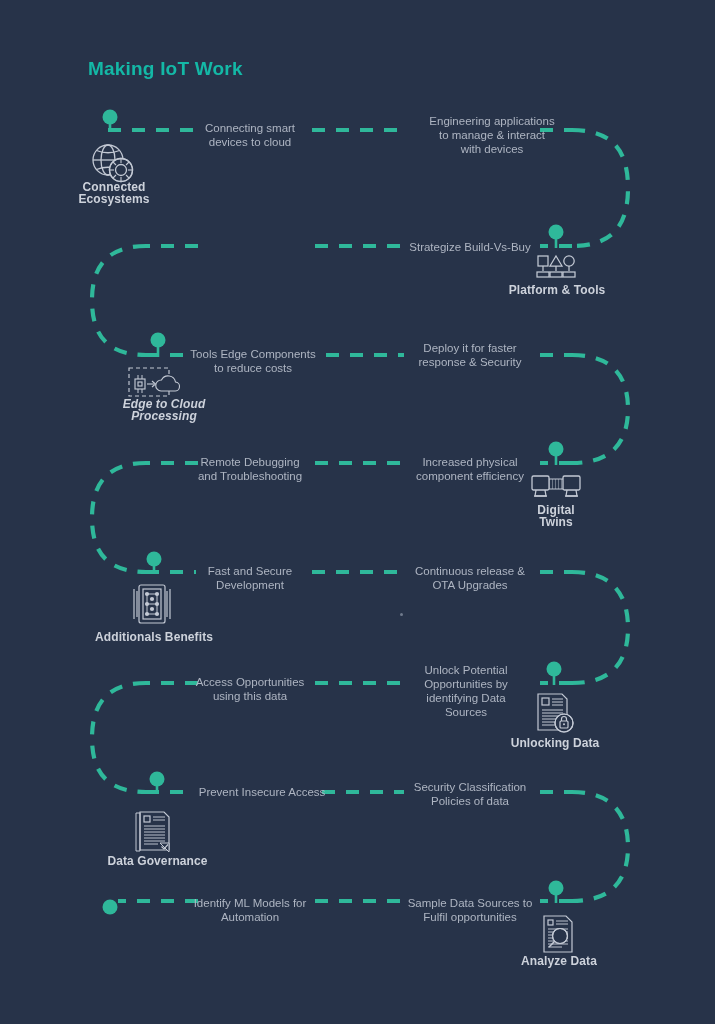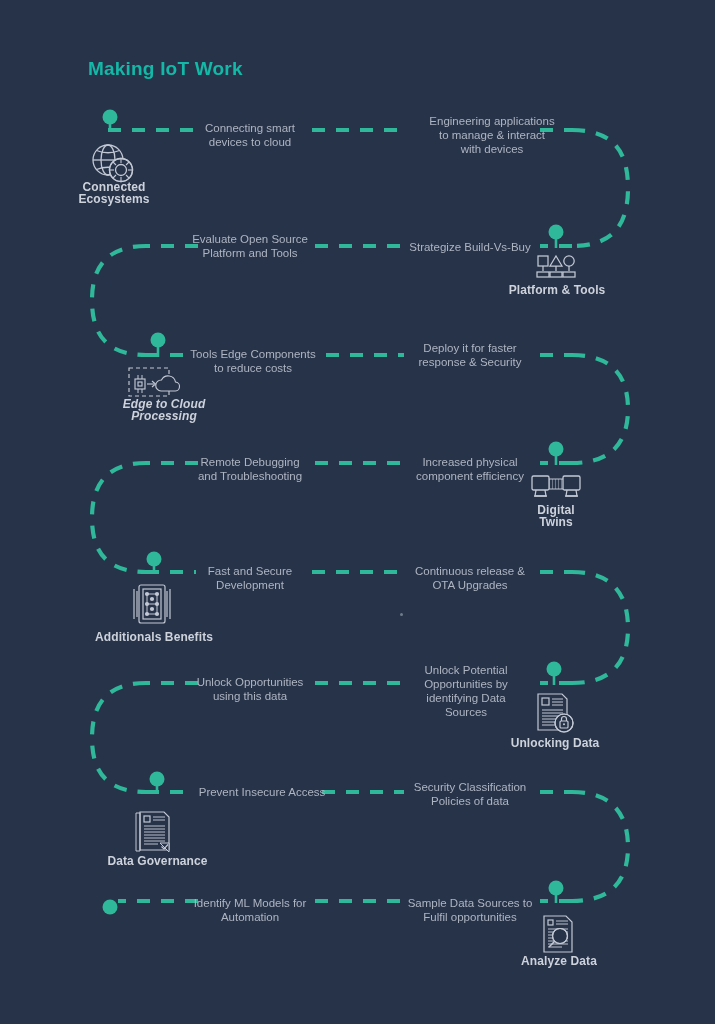--- a/index.html
+++ b/index.html
@@ -189,22 +189,20 @@
           <line x1="36" y1="33" x2="39" y2="36"></line>
           <line x1="39" y1="20" x2="36" y2="23"></line>
           <line x1="26" y1="33" x2="23" y2="36"></line>
         </g>
       </g>
     </svg>
   </div>
   <div class="node-caption" style="left:63px; top:182px; width:102px;">Connected
 Ecosystems</div>
 
-  <div class="step-label" style="left:186px; top:232px; width:128px;">Evaluate Open Source
-Platform and Tools</div>
   <div class="step-label" style="left:400px; top:240px; width:140px;">Strategize Build-Vs-Buy</div>
   <div class="node-icon" style="left:534px; top:254px;">
     <svg width="44" height="28" viewBox="0 0 44 28">
       <g fill="none" stroke="#c3c9d4" stroke-width="1.25">
         <rect x="4" y="2" width="10" height="10"></rect>
         <path d="M22 2 L28 12 L16 12 Z"></path>
         <circle cx="35" cy="7" r="5.2"></circle>
         <line x1="9" y1="12" x2="9" y2="17"></line>
         <line x1="22" y1="12" x2="22" y2="17"></line>
         <line x1="35" y1="12" x2="35" y2="17"></line>
@@ -295,21 +293,21 @@
           <circle cx="19" cy="31" r="2.1"></circle>
             <circle cx="29" cy="31" r="2.1"></circle>
           <circle cx="24" cy="16" r="2.1"></circle>
             <circle cx="24" cy="26" r="2.1"></circle>
         </g>
       </g>
     </svg>
   </div>
   <div class="node-caption" style="left:95px; top:632px; width:118px;">Additionals Benefits</div>
 
-  <div class="step-label" style="left:186px; top:675px; width:128px;">Unlock Opportunities
+  <div class="step-label" style="left:186px; top:675px; width:128px;">Access Opportunities
 using this data</div>
   <div class="step-label" style="left:408px; top:663px; width:116px;">Unlock Potential
 Opportunities by
 identifying Data
 Sources</div>
   <div class="node-icon" style="left:534px; top:692px;">
     <svg width="42" height="42" viewBox="0 0 42 42">
       <g fill="none" stroke="#c3c9d4" stroke-width="1.2">
         <path d="M4 2 H28 L33 7 V38 H4 Z"></path>
         <rect x="8" y="6" width="7" height="7"></rect>

